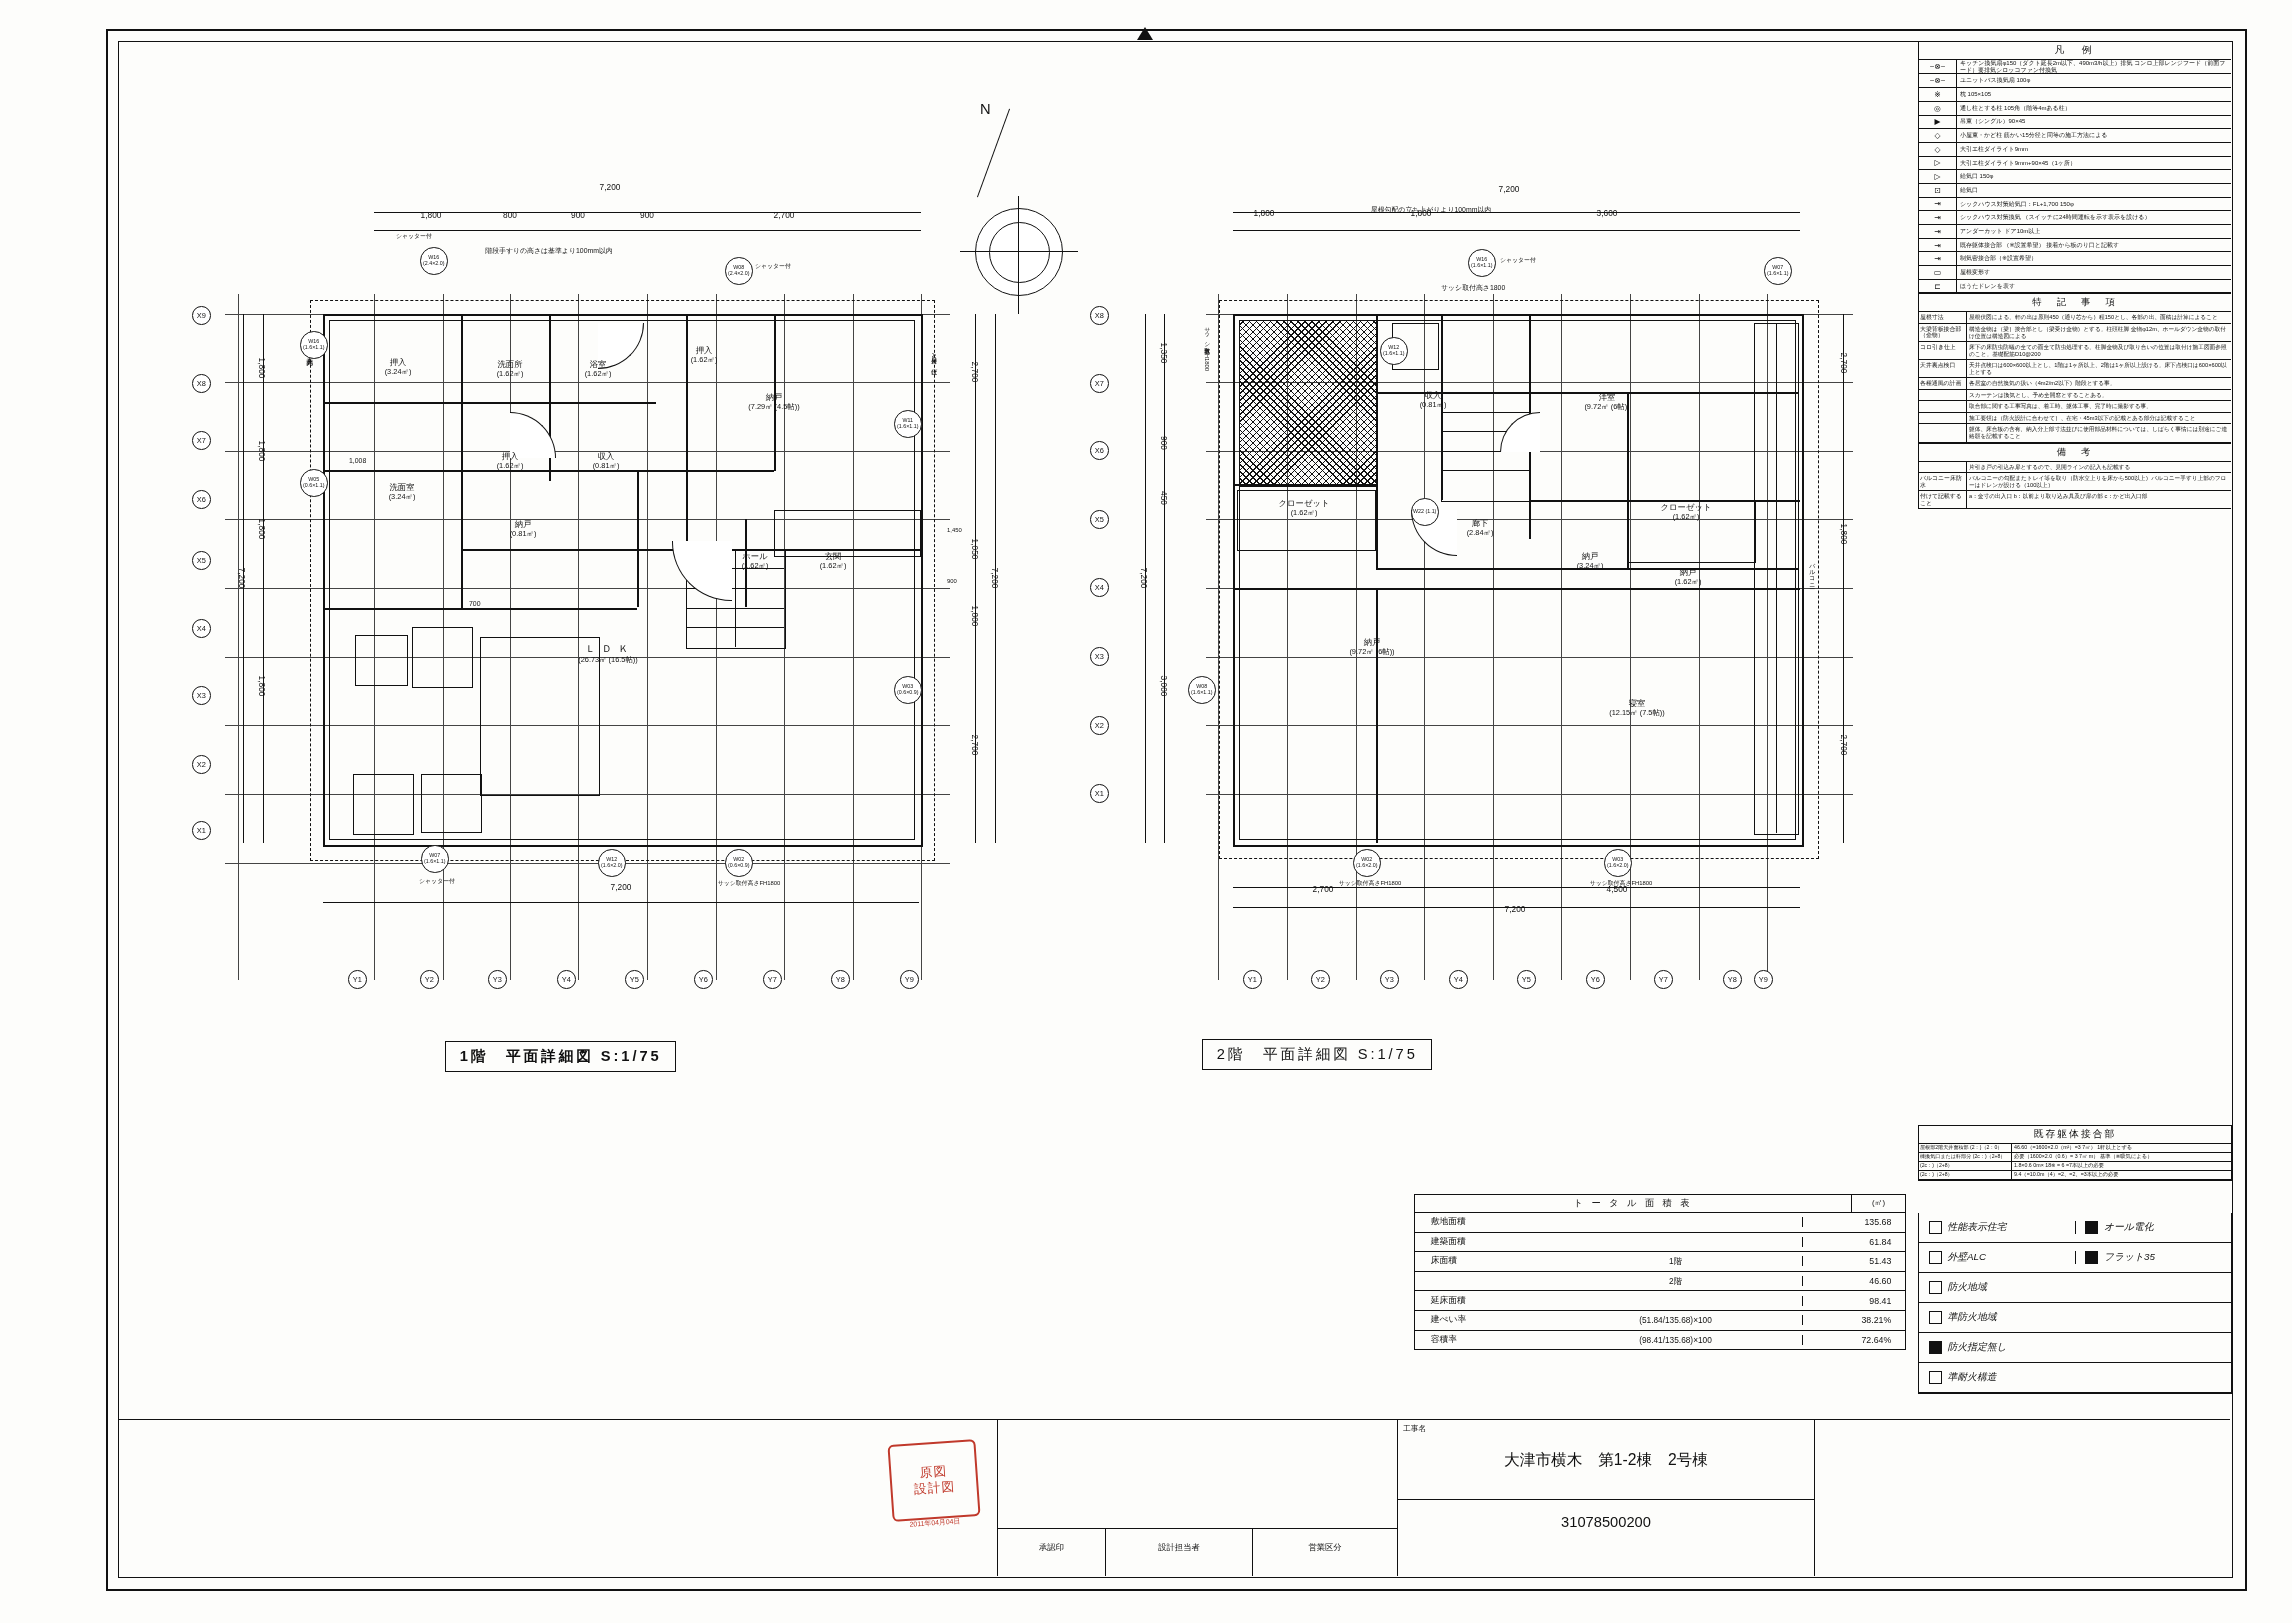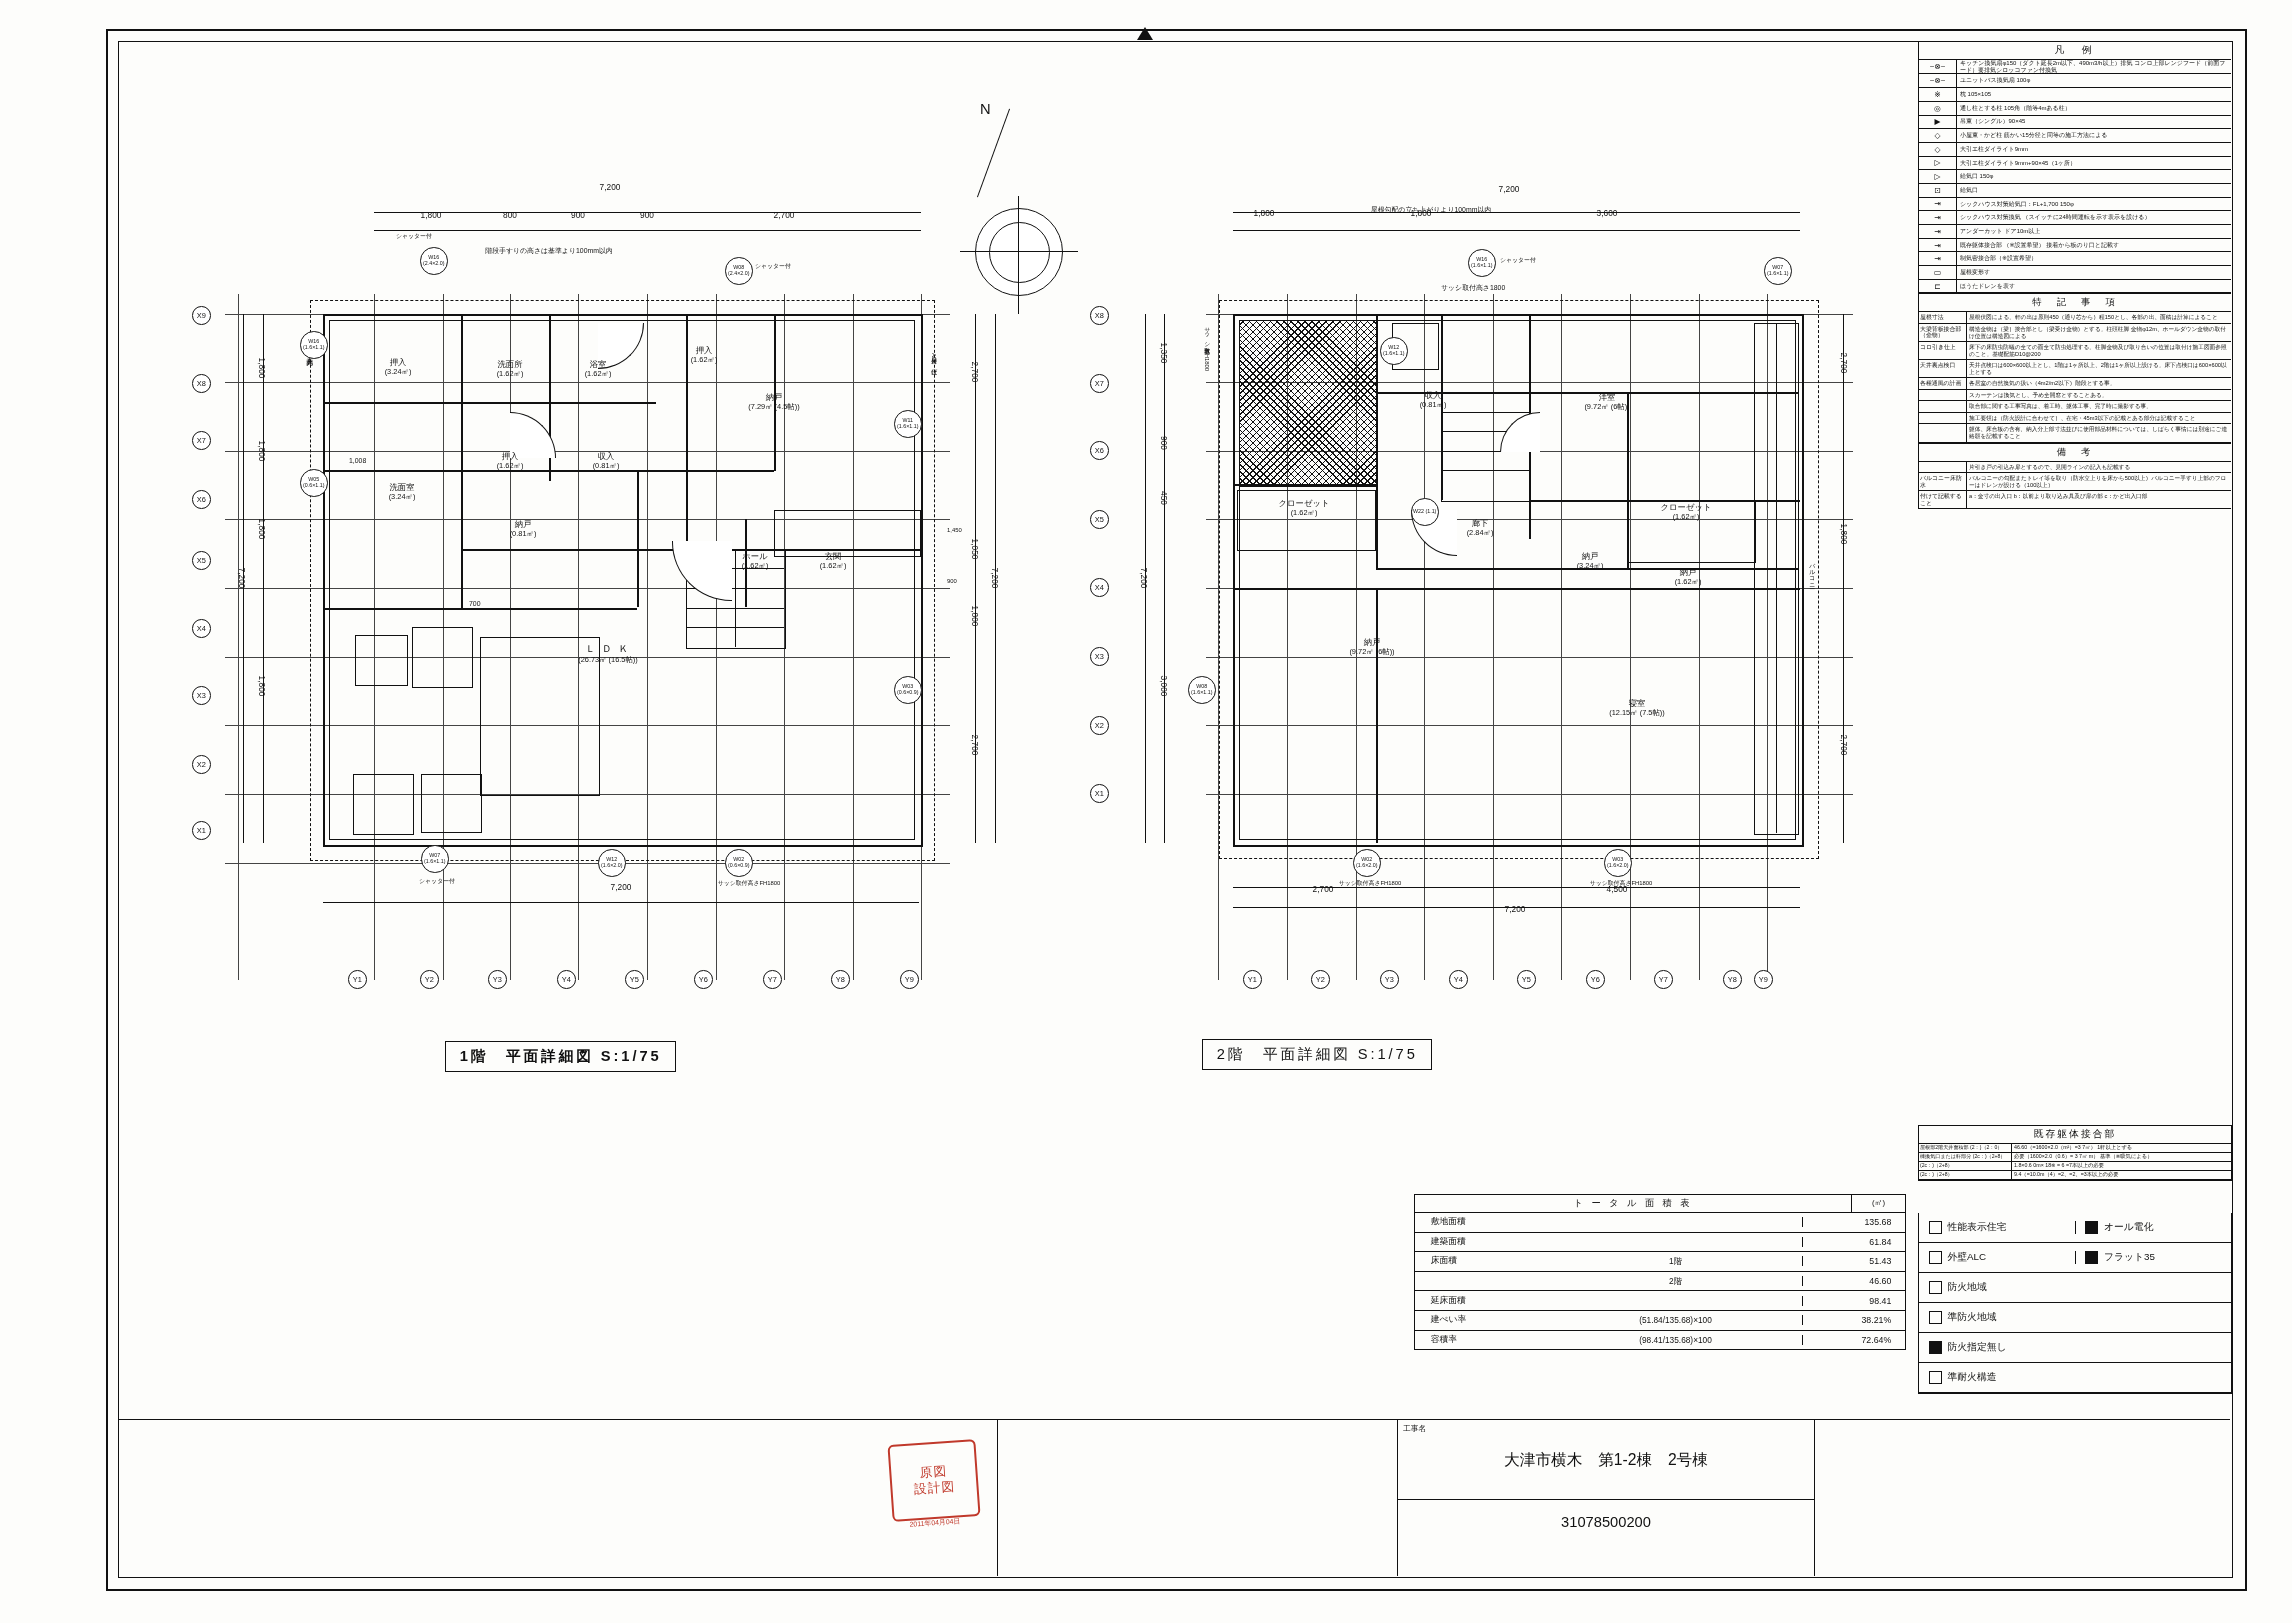--- a/index.html
+++ b/index.html
@@ -50,21 +50,21 @@
   .note-b{font-size:5.7px;padding:2px 2px;line-height:1.15;flex:1;}
 
   
   .calcbox{position:absolute;left:1918px;top:1125px;width:312px;border:1px solid #111;}
   .calcbox .ttl{text-align:center;font-size:9.8px;padding:2px 0;border-bottom:0.6px solid #111;letter-spacing:2px;}
   .calc-row{display:flex;border-bottom:0.6px solid #111;}
   .calc-h{width:90px;flex:0 0 90px;border-right:0.6px solid #111;font-size:5.1px;padding:1px;line-height:1.1;}
   .calc-b{font-size:5.3px;padding:1px 2px;line-height:1.12;flex:1;}
 
   
-  .checks{position:absolute;left:1918px;top:1213px;width:312px;border:1px solid #111;border-top:none;}
+  .checks{position:absolute;left:1918px;top:1213px;width:312px;border:1px solid #111;border-top:none;font-style:italic;}
   .ck-row{display:flex;border-bottom:0.6px solid #111;height:29px;align-items:center;}
   .ck-cell{flex:1;display:flex;align-items:center;gap:5.9px;padding-left:9.8px;font-size:9.8px;}
   .ck-cell+.ck-cell{border-left:0.6px solid #111;}
   .box{width:10.8px;height:10.8px;border:1px solid #111;display:inline-block;}
   .box.filled{background:#111;}
 
   
   .areatbl{position:absolute;left:1414px;top:1194px;width:490px;border:1px solid #111;font-size:8.8px;}
   .areatbl .hdr{display:flex;border-bottom:0.6px solid #111;}
   .areatbl .hdr .t{flex:1;text-align:center;letter-spacing:2.9px;font-size:9.3px;padding:2px 0;}
@@ -752,20 +752,26 @@
   </div>
 
   <div class="title-block">
 
 
     <div class="tb-stamp">
       <div class="stamp">原図<br>設計図</div>
       <div class="stamp-date">2011年04月04日</div>
     </div>
 
+    <div class="tb-sign">
+      <div class="sign-cell" style="left:0px;width:108px;">承認印</div>
+      <div class="sign-cell" style="left:108px;width:147px;">設計担当者</div>
+      <div class="sign-cell" style="left:255px;width:145px;">営業区分</div>
+      <div class="hline" style="left:0;top:0;width:400px;"></div>
+    </div>
 
     <div class="tb-proj">
       <div class="cellh">工事名</div>
       <div style="text-align:center;font-size:15.7px;padding:13.7px 0 0;">大津市横木　第1-2棟　2号棟</div>
       <div class="hr" style="margin-top:27.4px;"></div>
       <div style="text-align:center;font-size:14.7px;padding:13.7px 0;">31078500200</div>
     </div>
 
   </div>
 

